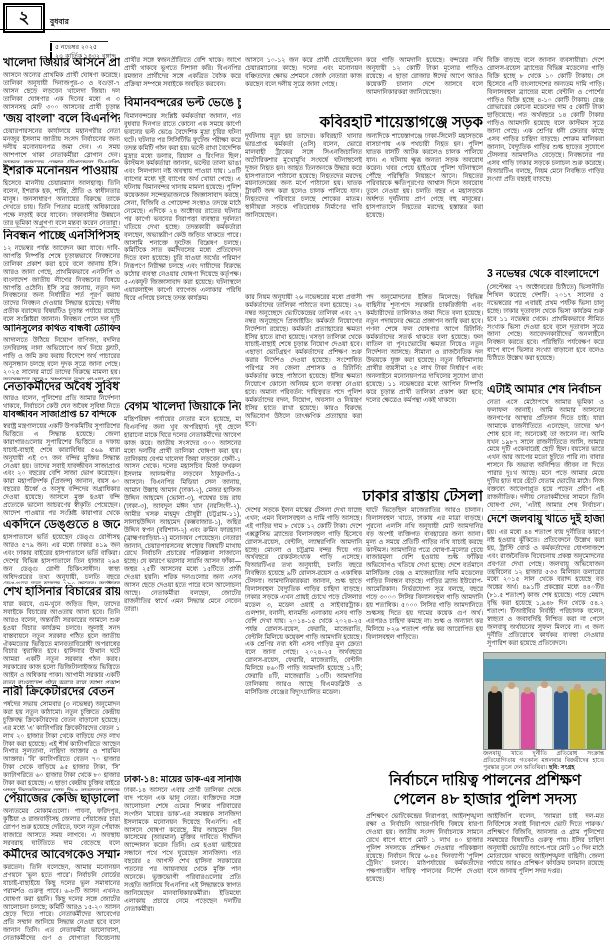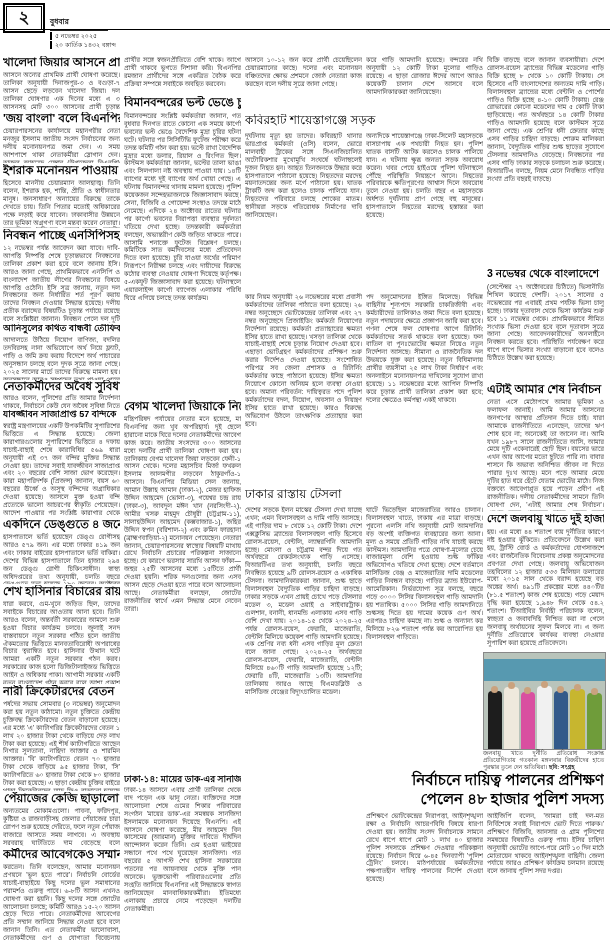--- a/index.html
+++ b/index.html
@@ -4,29 +4,29 @@
 <style>
   html,body{margin:0;padding:0;background:#e8e8e8;}
   #page{position:relative;width:610px;height:945px;background:#ffffff;margin:0 auto;
         font-family:"Liberation Sans","DejaVu Sans",sans-serif;color:#111;overflow:hidden;
         box-shadow:0 0 0 1px #cccccc;}
   .blk{position:absolute;overflow:hidden;}
   .body-text{font-size:6.4px;line-height:7.9px;text-align:justify;color:#1c1c1c;
              word-break:break-word;}
   .h1{font-weight:900;font-size:11.5px;line-height:1.1;white-space:nowrap;color:#000;}
   .h2{font-weight:900;font-size:9px;line-height:1.1;white-space:nowrap;color:#000;}
-  .h-span{font-weight:400;font-size:12px;line-height:1.1;text-align:left;white-space:nowrap;color:#000;}
-  .h-span2{font-weight:900;font-size:15px;line-height:19px;text-align:right;color:#000;}
+  .h-span{font-weight:700;font-size:15px;line-height:1.1;text-align:right;white-space:nowrap;color:#000;}
+  .h-span2{font-weight:900;font-size:15px;line-height:19px;text-align:center;color:#000;}
   
   #pagebox{position:absolute;left:3px;top:3px;width:38px;height:26px;border:2px solid #000;
            box-shadow:inset 0 0 0 1px #fff,inset 0 0 0 2px #000;
            display:flex;align-items:center;justify-content:center;font-size:17px;font-weight:700;}
   #hdr-left{position:absolute;left:50px;top:2px;}
   #weekday{font-size:7.5px;font-weight:700;border-bottom:1px solid #222;display:inline-block;
-           padding-bottom:2px;min-width:58px;margin-top:14px;}
+           padding-bottom:13px;min-width:58px;margin-top:14px;}
   .dateline{font-size:6.3px;line-height:8px;border-left:2px solid #000;padding-left:3px;margin-top:1px;color:#222;}
   #masthead{position:absolute;right:4px;top:1px;text-align:right;}
   #masthead-daily{font-size:6.5px;font-weight:700;letter-spacing:1px;display:block;margin-right:78px;}
   #masthead-title{font-size:23px;font-weight:900;line-height:24px;letter-spacing:1px;
                   border-bottom:3px solid #000;padding-bottom:1px;display:inline-block;}
   #hdr-rule{position:absolute;left:0;top:29px;width:610px;height:1px;background:#000;}
   #banner{position:absolute;left:0;top:31px;width:610px;height:21px;background:#57575a;
           display:flex;align-items:center;justify-content:center;}
   #banner span{color:#fff;font-weight:900;font-size:17px;letter-spacing:10px;
                text-shadow:0 0 1px #333;}

